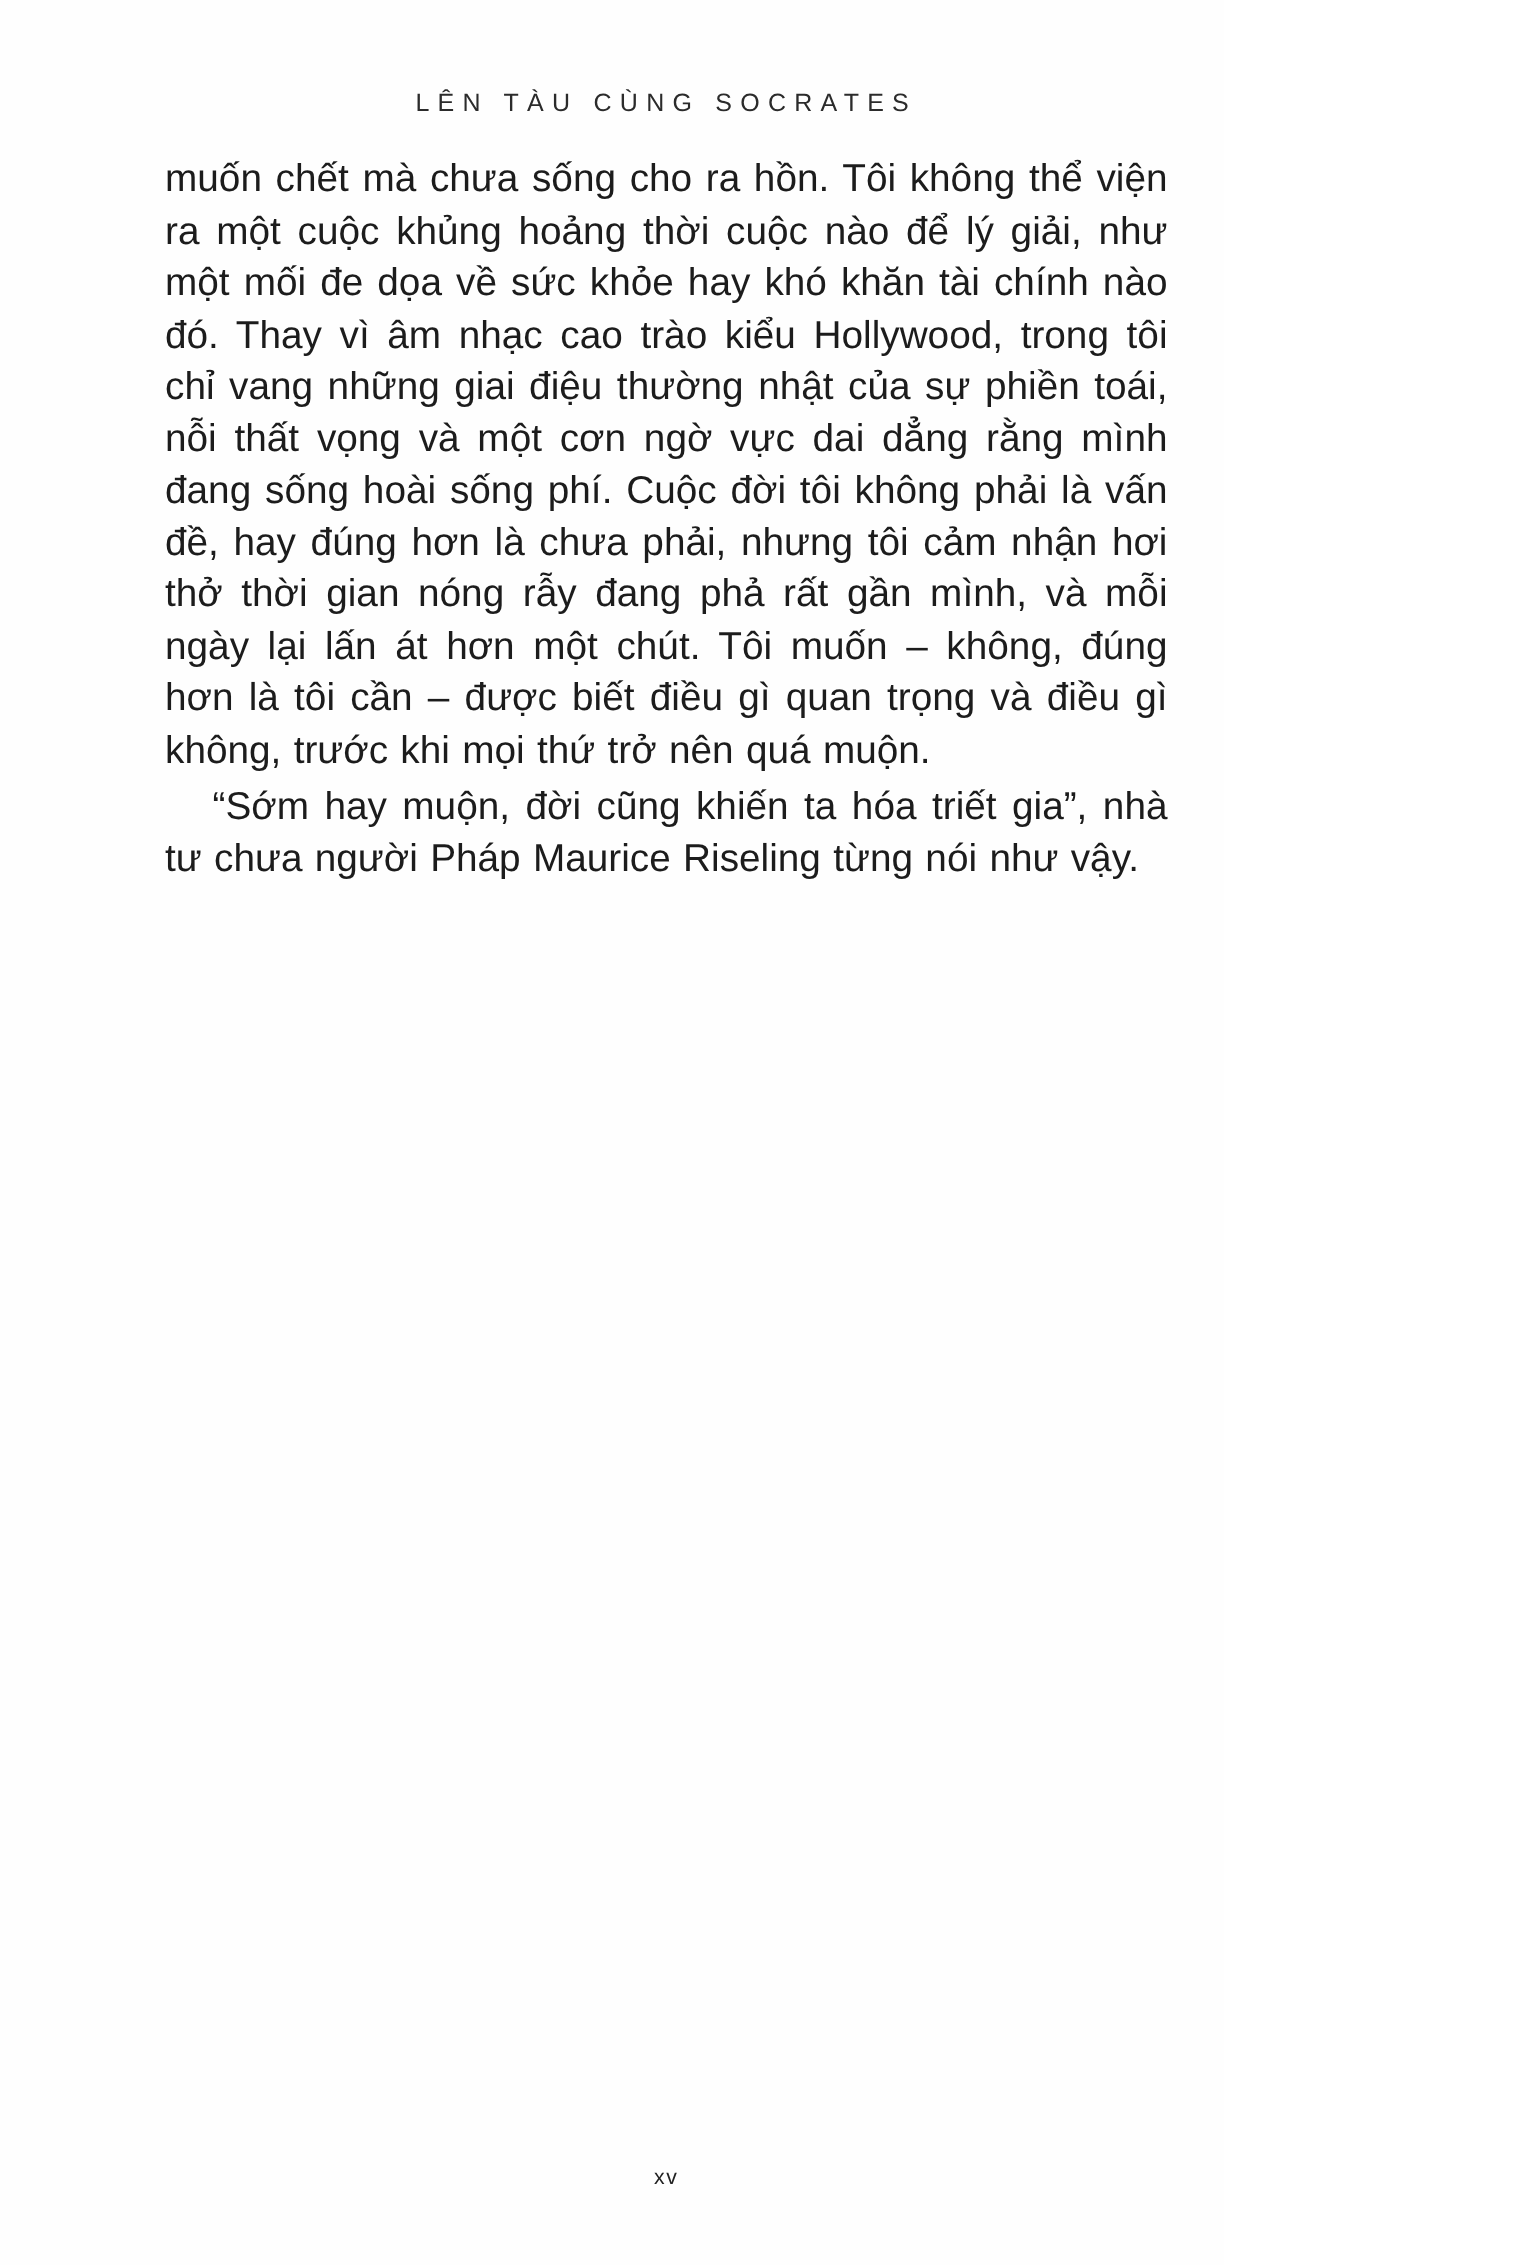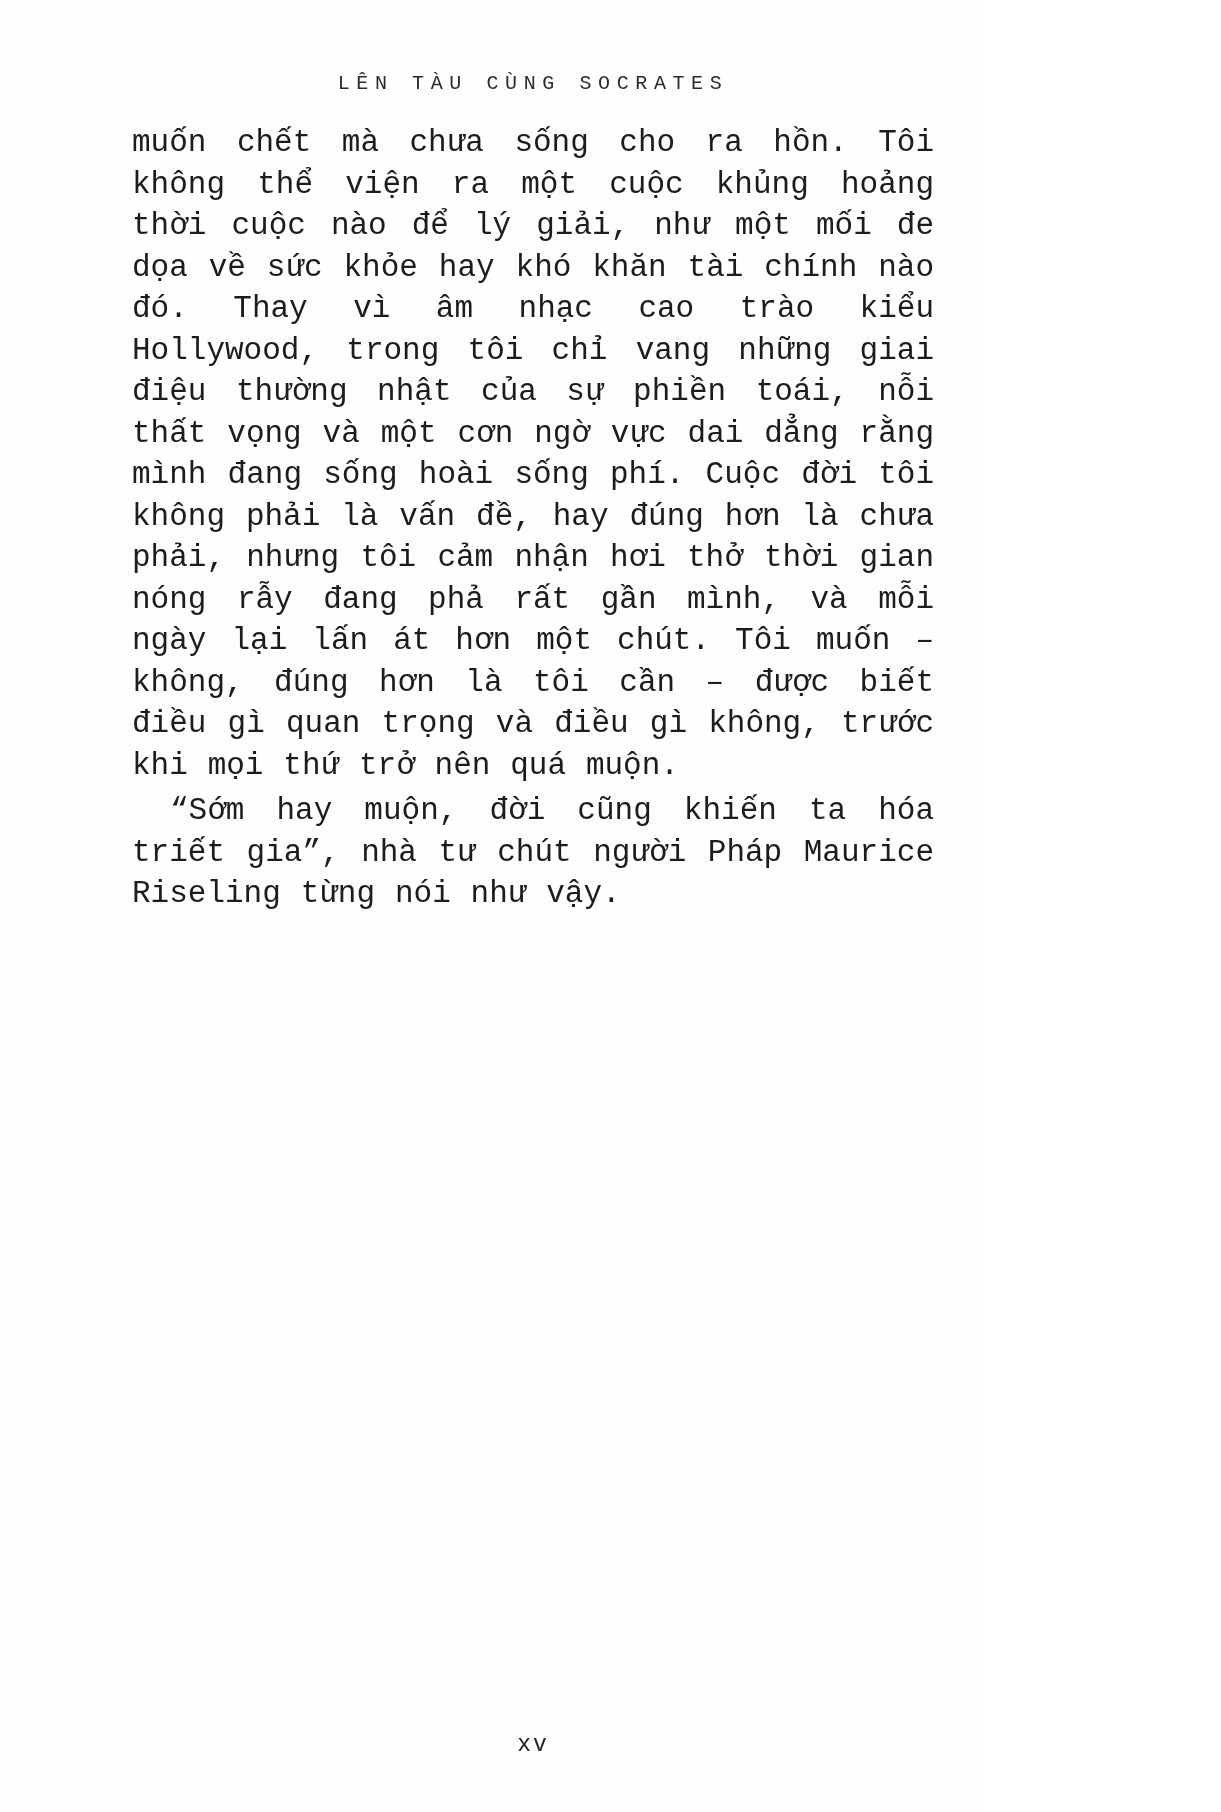--- a/index.html
+++ b/index.html
@@ -5,21 +5,21 @@
   html, body {
     margin: 0;
     padding: 0;
     background: #ffffff;
   }
   .page {
     position: relative;
     width: 979px;
     height: 1812px;
     background: #fefefe;
-    font-family: Liberation Mono, monospace;
+    font-family: Liberation Sans, sans-serif;
     color: #1c1c1c;
     overflow: hidden;
   }
   .running-header {
     position: absolute;
     top: 72px;
     left: 128px;
     width: 810px;
     text-align: center;
     font-size: 20px;
@@ -44,32 +44,32 @@
   }
   .text-block p.indented {
     text-indent: 38px;
   }
   .page-number {
     position: absolute;
     top: 1732px;
     left: 128px;
     width: 810px;
     text-align: center;
-    font-size: 23px;
+    font-size: 17px;
     letter-spacing: 0.08em;
     color: #222222;
   }
 </style>
 </head>
 <body>
 
 <div class="page">
 
   <div class="running-header">LÊN TÀU CÙNG SOCRATES</div>
 
   <div class="text-block">
     <p>muốn chết mà chưa sống cho ra hồn. Tôi không thể viện ra một cuộc khủng hoảng thời cuộc nào để lý giải, như một mối đe dọa về sức khỏe hay khó khăn tài chính nào đó. Thay vì âm nhạc cao trào kiểu Hollywood, trong tôi chỉ vang những giai điệu thường nhật của sự phiền toái, nỗi thất vọng và một cơn ngờ vực dai dẳng rằng mình đang sống hoài sống phí. Cuộc đời tôi không phải là vấn đề, hay đúng hơn là chưa phải, nhưng tôi cảm nhận hơi thở thời gian nóng rẫy đang phả rất gần mình, và mỗi ngày lại lấn át hơn một chút. Tôi muốn – không, đúng hơn là tôi cần – được biết điều gì quan trọng và điều gì không, trước khi mọi thứ trở nên quá muộn.</p>
-    <p class="indented">“Sớm hay muộn, đời cũng khiến ta hóa triết gia”, nhà tư chút người Pháp Maurice Riseling từng nói như vậy.</p>
+    <p class="indented">“Sớm hay muộn, đời cũng khiến ta hóa triết gia”, nhà tư chưa người Pháp Maurice Riseling từng nói như vậy.</p>
   </div>
 
   <div class="page-number">xv</div>
 
 </div>
 
 </body></html>

